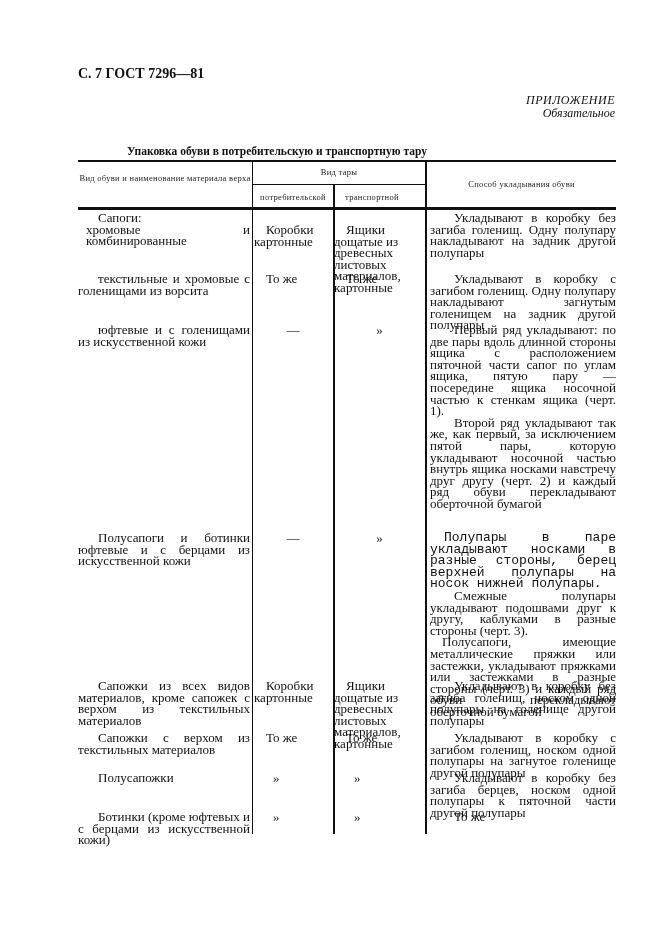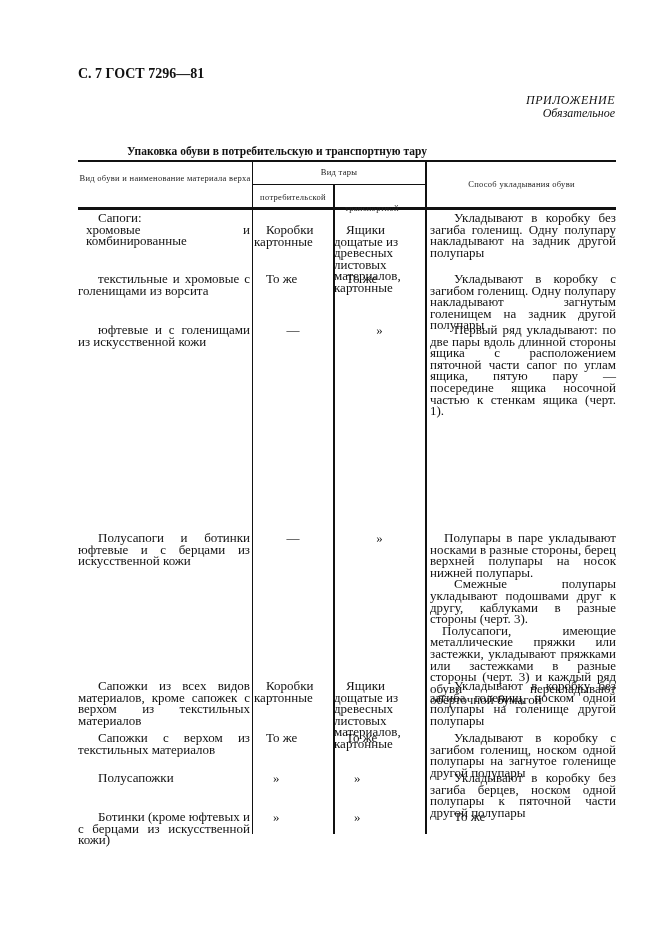--- a/index.html
+++ b/index.html
@@ -40,21 +40,21 @@
   <div class="hline" style="left:174px;top:24px;width:173px;height:1px;"></div>
   <div class="hline" style="left:0;top:47px;width:538px;height:2.5px;"></div>
 
   <div class="vline" style="left:174px;top:0;width:1px;height:674px;"></div>
   <div class="vline" style="left:255px;top:24px;width:1.5px;height:650px;"></div>
   <div class="vline" style="left:347px;top:0;width:2px;height:674px;"></div>
 
   <div class="hdr" style="left:0;top:12px;width:174px;">Вид обуви и наименование материала верха</div>
   <div class="hdr" style="left:175px;top:6px;width:172px;">Вид тары</div>
   <div class="hdr" style="left:175px;top:31px;width:80px;">потребительской</div>
-  <div class="hdr" style="left:256px;top:42px;width:76px;">транспортной</div>
+  <div class="hdr" style="left:256px;top:31px;width:76px;">транспортной</div>
   <div class="hdr" style="left:349px;top:18px;width:189px;">Способ укладывания обуви</div>
 
   <div>
     <div class="cell c1" style="top:52px;">
       <div class="ind">Сапоги:</div>
       <div style="padding-left:8px;">хромовые и комбинированные</div>
     </div>
     <div class="cell c2 ind" style="top:64px;text-indent:12px;">Коробки картонные</div>
     <div class="cell c3 ind" style="top:64px;text-indent:12px;left:256px;width:92px;">Ящики дощатые из древесных листовых материалов, картонные</div>
     <div class="cell c4" style="top:52px;">
@@ -70,29 +70,30 @@
       <p class="p2">Укладывают в коробку с загибом голенищ. Одну полупару накладывают загнутым голенищем на задник другой полупары</p>
     </div>
   </div>
 
   <div>
     <div class="cell c1 ind" style="top:164px;">юфтевые и с голенищами из искусственной кожи</div>
     <div class="cell c2 center" style="top:164px;left:176px;width:78px;">—</div>
     <div class="cell c3 center" style="top:164px;left:256px;width:91px;">»</div>
     <div class="cell c4" style="top:164px;">
       <p class="p2">Первый ряд укладывают: по две пары вдоль длинной стороны ящика с расположением пяточной части сапог по углам ящика, пятую пару — посередине ящика носочной частью к стенкам ящика (черт. 1).</p>
+      <p class="p2">Второй ряд укладывают так же, как первый, за исключением пятой пары, которую укладывают носочной частью внутрь ящика носками навстречу друг другу (черт. 2) и каждый ряд обуви перекладывают оберточной бумагой</p>
     </div>
   </div>
 
   <div>
     <div class="cell c1 ind" style="top:372px;">Полусапоги и ботинки юфтевые и с берцами из искусственной кожи</div>
     <div class="cell c2 center" style="top:372px;left:176px;width:78px;">—</div>
     <div class="cell c3 center" style="top:372px;left:256px;width:91px;">»</div>
     <div class="cell c4" style="top:372px;">
-      <p class="p2" style="text-indent:14px;">Полупары в паре укладывают носками в разные стороны, берец верхней полупары на носок нижней полупары.</p>
+      <p class="p2" style="text-indent:14px;font-family:Liberation Mono, monospace;">Полупары в паре укладывают носками в разные стороны, берец верхней полупары на носок нижней полупары.</p>
       <p class="p2">Смежные полупары укладывают подошвами друг к другу, каблуками в разные стороны (черт. 3).</p>
       <p class="p2" style="text-indent:12px;">Полусапоги, имеющие металлические пряжки или застежки, укладывают пряжками или застежками в разные стороны (черт. 3) и каждый ряд обуви перекладывают оберточной бумагой</p>
     </div>
   </div>
 
   <div>
     <div class="cell c1 ind" style="top:520px;">Сапожки из всех видов материалов, кроме сапожек с верхом из текстильных материалов</div>
     <div class="cell c2 ind" style="top:520px;text-indent:12px;">Коробки картонные</div>
     <div class="cell c3 ind" style="top:520px;text-indent:12px;left:256px;">Ящики дощатые из древесных листовых материалов, картонные</div>
     <div class="cell c4" style="top:520px;">

